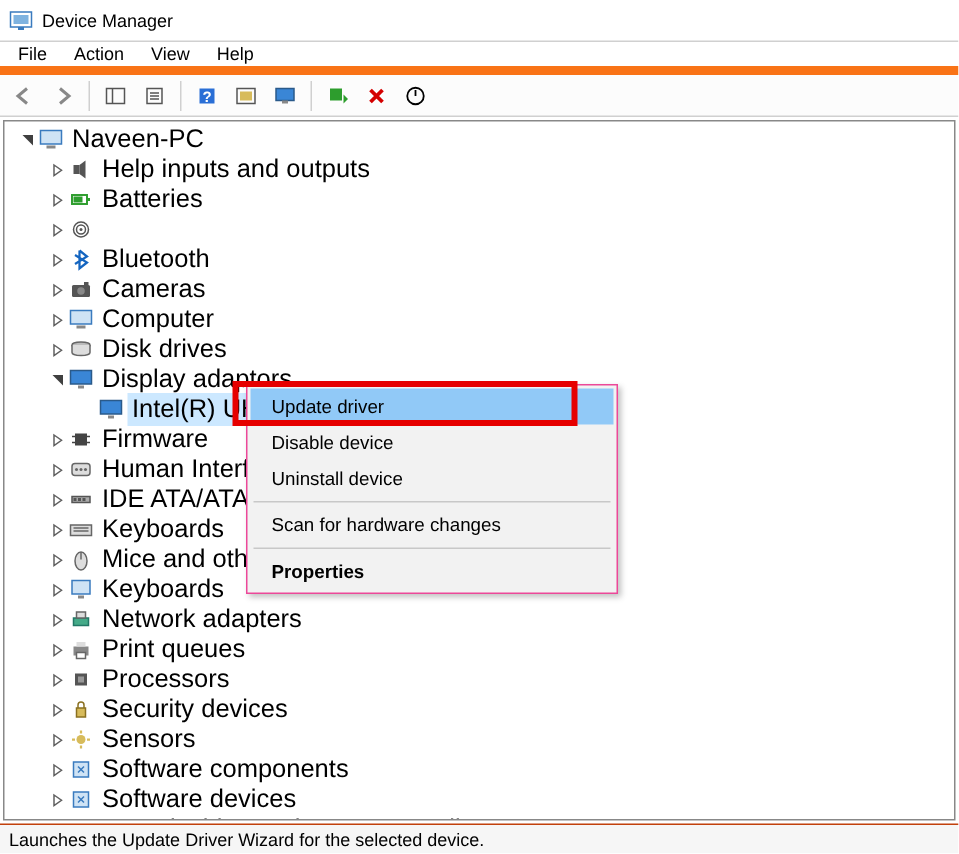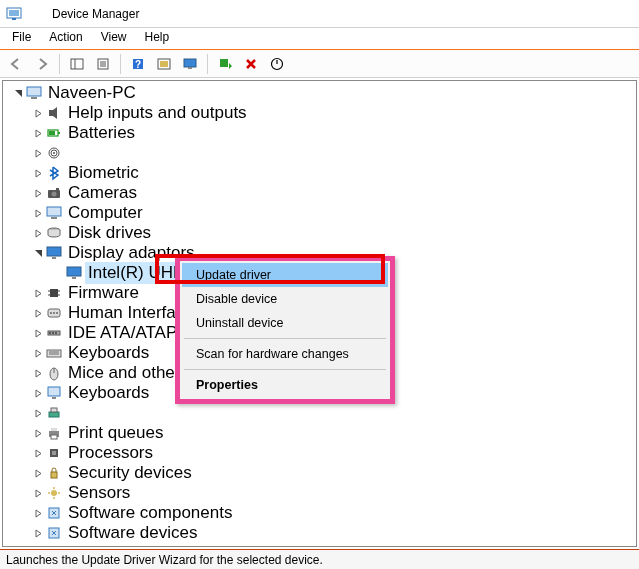--- a/index.html
+++ b/index.html
@@ -14,33 +14,33 @@
     overflow: hidden;
     position: relative;
   }
   .titlebar {
     height: 28px;
     display: flex;
     align-items: center;
     padding: 0 6px;
     border-bottom: 1px solid #d0d0d0;
     background: #fff;
-    gap: 24px;
   }
   .titlebar .icon {
     width: 16px; height: 16px; margin-right: 6px;
     display:flex;align-items:center;justify-content:center;
   }
   .titlebar .title { font-size: 12px; }
   .menubar {
     height: 22px;
     display: flex;
+    align-items: center;
     padding: 0 4px;
     gap: 2px;
-    border-bottom: 1px solid #f97316;
+    border-bottom: 6px solid #f97316;
   }
   .menubar .menu-item {
     padding: 2px 8px;
     cursor: default;
   }
   .toolbar {
     height: 28px;
     display: flex;
     align-items: center;
     padding: 0 4px;
@@ -99,27 +99,26 @@
     border-top: 1px solid #c2410c;
     padding: 2px 6px;
     font-size: 12px;
     background: #f6f6f6;
     display:flex;align-items:center;
   }
   .context-menu {
     position: absolute;
     top: 256px;
     left: 164px;
-    width: 220px;
+    width: 248px;
     background: #f2f2f2;
-    border: 5px solid #ec4899;
+    border: 1px solid #ec4899;
     box-shadow: 2px 2px 4px rgba(0,0,0,.25);
     padding: 2px;
     font-size: 12.5px;
-    margin-left: 11px;
   }
   .ctx-item {
     padding: 5px 14px;
     cursor: default;
   }
   .ctx-item.highlight { background:#91c9f7; }
   .ctx-sep { height:1px; background:#c8c8c8; margin:3px 2px; }
   .ctx-item.bold { font-weight: 700; }
   .annot-box {
     position: absolute;
@@ -281,21 +280,21 @@
         <span class="expander ">
           <svg width="9" height="9">
             <path d="M2 1 L7 4.5 L2 8 Z" fill="none" stroke="#606060"></path>
           </svg>
         </span>
         <span class="node-icon">
           <svg width="16" height="16" viewBox="0 0 16 16">
             <path d="M7 2 L7 14 L12 10 L4 5 M7 2 L12 6 L4 11" fill="none" stroke="#1565c0" stroke-width="1.5"></path>
           </svg>
         </span>
-        <span class="node-label">Biometric</span>
+        <span class="node-label">Bluetooth</span>
       </div>
       <div class="node indent2">
         <span class="expander ">
           <svg width="9" height="9">
             <path d="M2 1 L7 4.5 L2 8 Z" fill="none" stroke="#606060"></path>
           </svg>
         </span>
         <span class="node-icon">
           <svg width="16" height="16" viewBox="0 0 16 16">
             <rect x="2" y="5" width="12" height="8" fill="#555" rx="1"></rect>
@@ -454,20 +453,21 @@
           <svg width="9" height="9">
             <path d="M2 1 L7 4.5 L2 8 Z" fill="none" stroke="#606060"></path>
           </svg>
         </span>
         <span class="node-icon">
           <svg width="16" height="16" viewBox="0 0 16 16">
             <rect x="3" y="7" width="10" height="5" fill="#4a8" stroke="#276"></rect>
             <rect x="5" y="3" width="6" height="4" fill="#ddd" stroke="#666"></rect>
           </svg>
         </span>
+        <span class="node-label">Network adapters</span>
       </div>
       <div class="node indent2">
         <span class="expander ">
           <svg width="9" height="9">
             <path d="M2 1 L7 4.5 L2 8 Z" fill="none" stroke="#606060"></path>
           </svg>
         </span>
         <span class="node-icon">
           <svg width="16" height="16" viewBox="0 0 16 16">
             <rect x="3" y="6" width="10" height="6" fill="#888"></rect>

